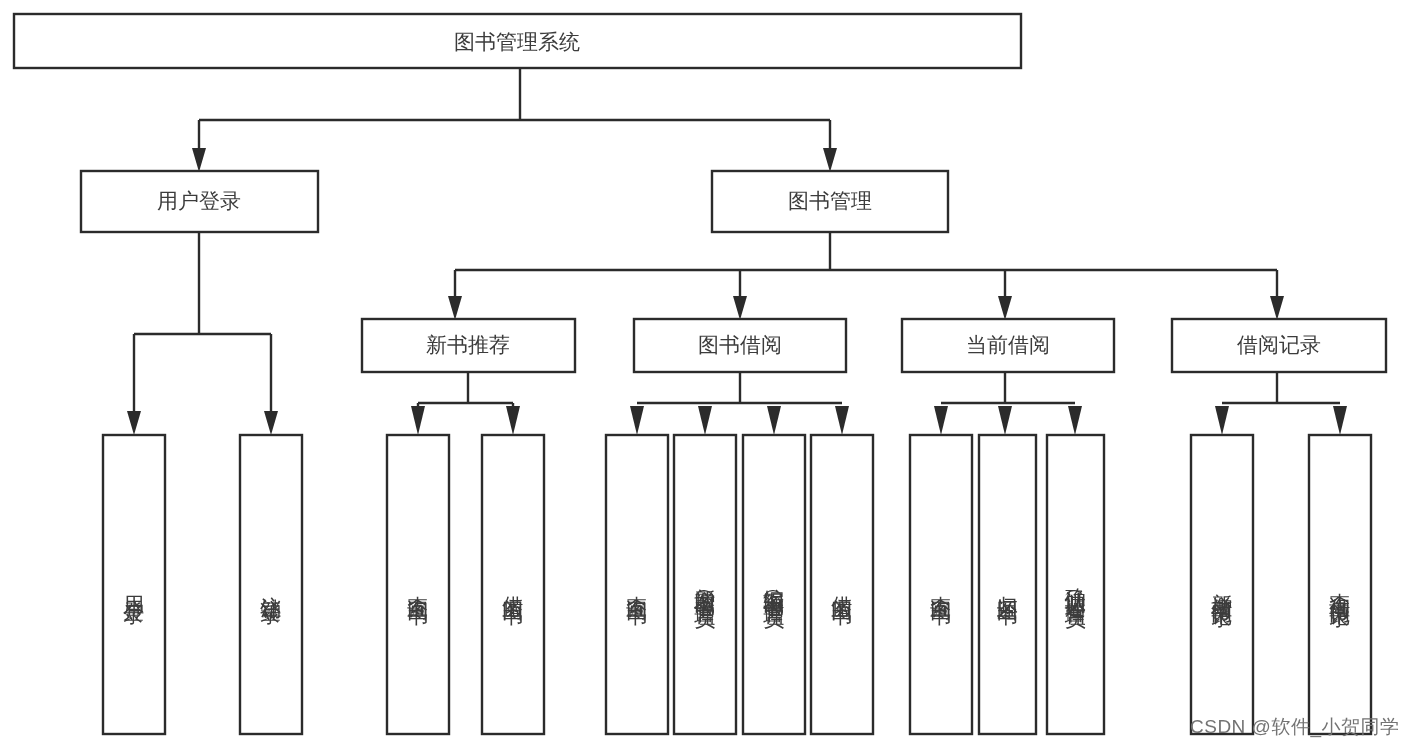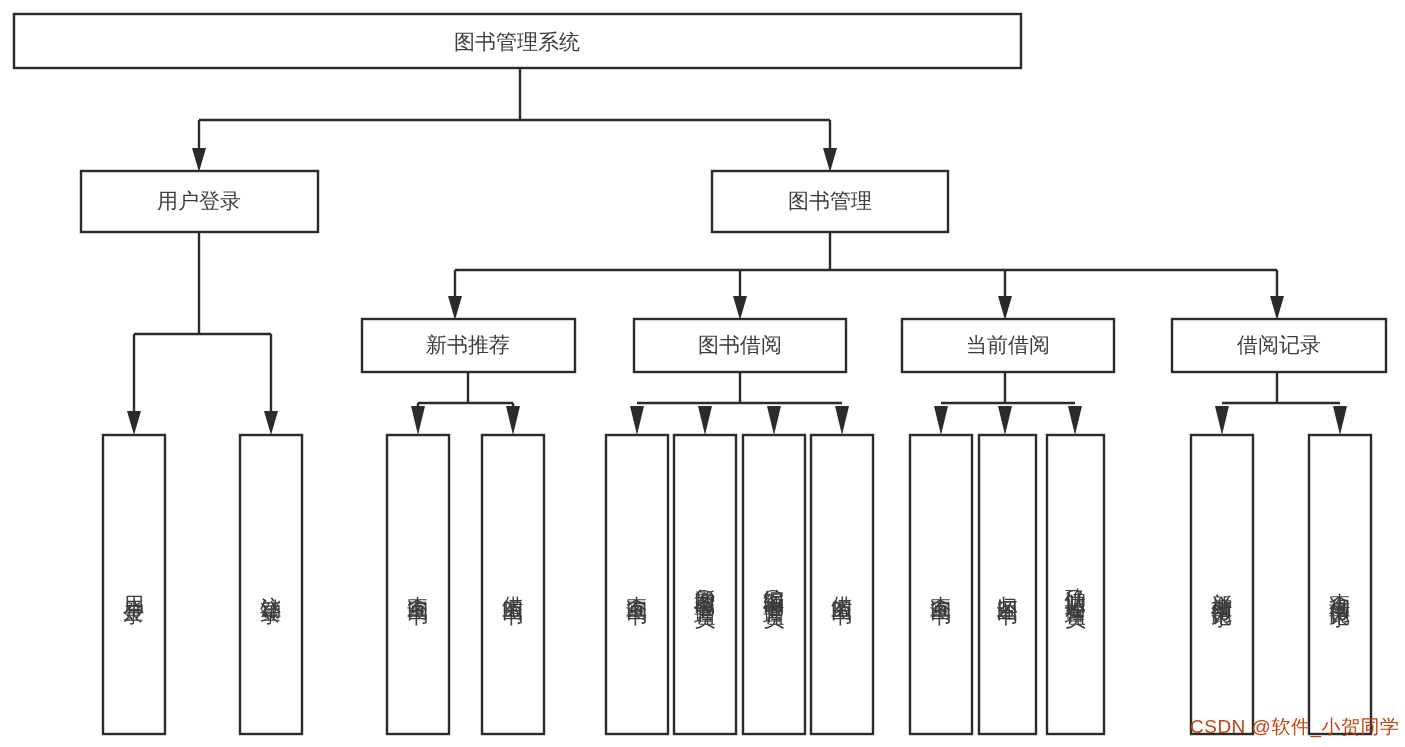--- a/index.html
+++ b/index.html
@@ -62,21 +62,21 @@
     align-items: center;
     justify-content: center;
     text-align: center;
     pointer-events: none;
     user-select: none;
   }
   .watermark {
     position: absolute;
     font-family: "Liberation Sans", "DejaVu Sans", sans-serif;
     font-size: 19px;
-    color: #c2410c;
+    color: #737373;
     white-space: nowrap;
     letter-spacing: 0.5px;
   }
 </style>
 </head>
 <body>
 
 <div id="diagram-root">
 
   <svg class="diagram-canvas" viewBox="0 0 1405 747" xmlns="http://www.w3.org/2000/svg">

